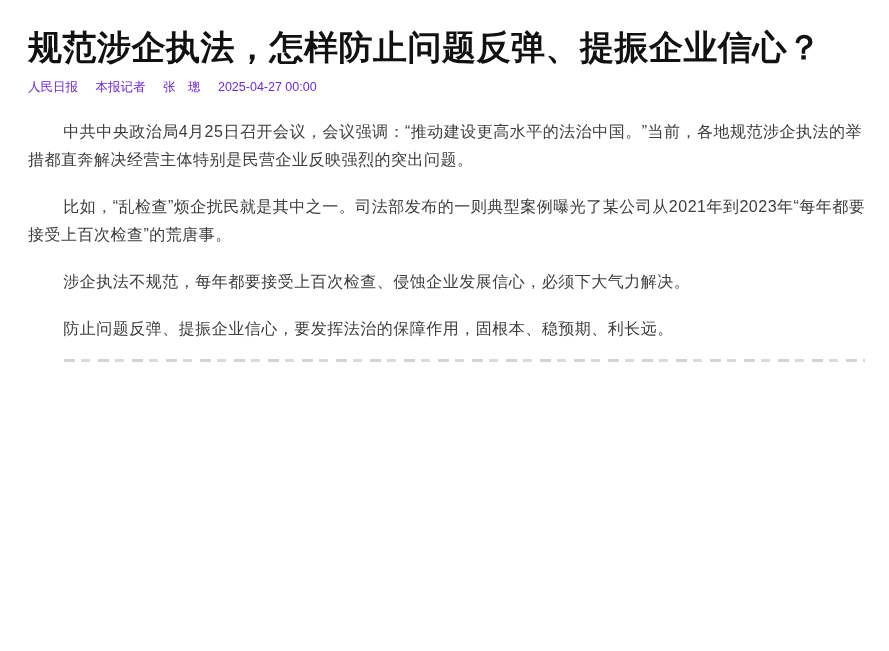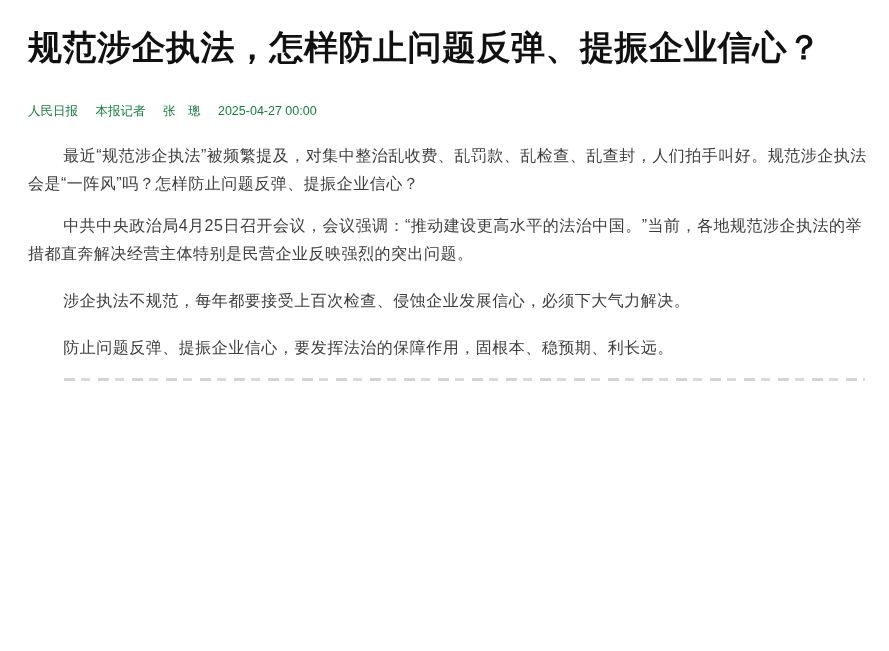--- a/index.html
+++ b/index.html
@@ -18,24 +18,24 @@
   }
   .article-title {
     margin: 12px 0 0 0;
     font-size: 34px;
     line-height: 51px;
     font-weight: 700;
     color: #111111;
     letter-spacing: 0.5px;
   }
   .byline {
-    margin-top: 30px;
+    margin-top: 6px;
     font-size: 12.5px;
     line-height: 17px;
-    color: #15803d;
+    color: #6d28d9;
     white-space: nowrap;
   }
   .byline span {
     margin-right: 14px;
   }
   .byline span:last-child {
     margin-right: 0;
   }
   .body-text {
     margin-top: 22px;
@@ -77,20 +77,20 @@
   </h1>
 
   <div class="byline">
     <span>人民日报</span>
     <span>本报记者</span>
     <span>张　璁</span>
     <span>2025-04-27 00:00</span>
   </div>
 
   <div class="body-text">
-    <p class="lead">最近“规范涉企执法”被频繁提及，对集中整治乱收费、乱罚款、乱检查、乱查封，人们拍手叫好。规范涉企执法会是“一阵风”吗？怎样防止问题反弹、提振企业信心？</p>
     <p>中共中央政治局4月25日召开会议，会议强调：“推动建设更高水平的法治中国。”当前，各地规范涉企执法的举措都直奔解决经营主体特别是民营企业反映强烈的突出问题。</p>
+    <p>比如，“乱检查”烦企扰民就是其中之一。司法部发布的一则典型案例曝光了某公司从2021年到2023年“每年都要接受上百次检查”的荒唐事。</p>
     <p>涉企执法不规范，每年都要接受上百次检查、侵蚀企业发展信心，必须下大气力解决。</p>
     <p>防止问题反弹、提振企业信心，要发挥法治的保障作用，固根本、稳预期、利长远。</p>
     <div class="clipped-next-line"></div>
   </div>
 
 </div>
 
 </body></html>

